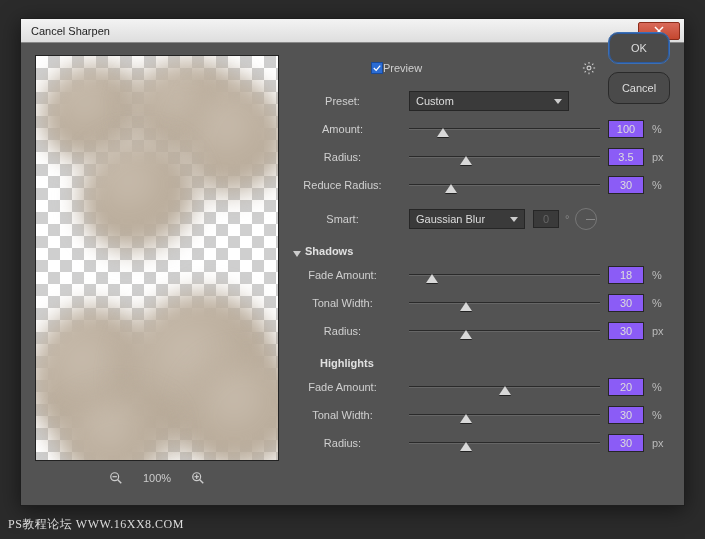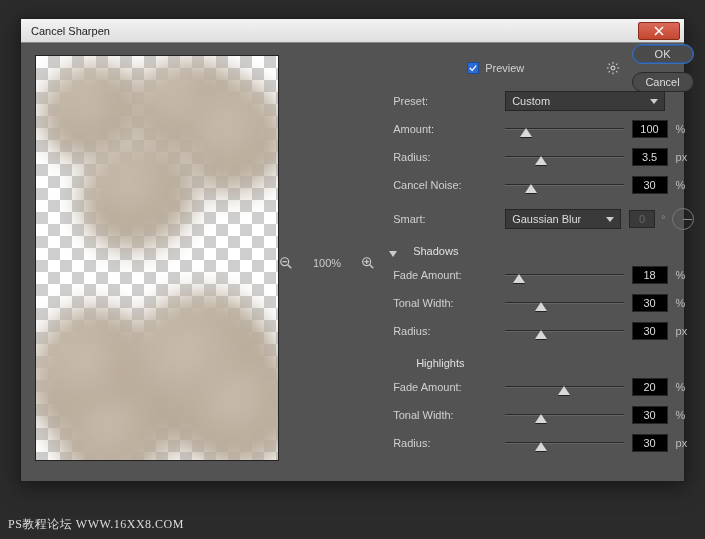--- a/index.html
+++ b/index.html
@@ -3,48 +3,48 @@
 <meta charset="utf-8">
 <style>
 * { box-sizing: border-box; margin: 0; padding: 0; font-family: "Segoe UI", Tahoma, sans-serif; font-size: 11px; }
 body { background: #2b2b2b; width: 705px; height: 539px; padding: 18px 20px; position: relative; }
 .dialog { background: #535353; border: 1px solid #1e1e1e; box-shadow: 0 4px 20px rgba(0,0,0,.5); }
 .titlebar { background: linear-gradient(#f3f3f3,#dedede); height: 24px; display: flex; align-items: center; padding: 0 4px 0 10px; border-bottom: 1px solid #888; }
 .titlebar .title { color: #222; flex: 1; }
 .close { width: 42px; height: 18px; background: linear-gradient(#d96a5a,#c4472f); border: 1px solid #8b2b1a; border-radius: 2px; display: flex; align-items: center; justify-content: center; }
 .close svg { width: 10px; height: 10px; }
 .content { display: flex; padding: 12px 14px 20px 14px; gap: 18px; color: #d0d0d0; }
-.preview-col { display: flex; align-items: center; }
+.preview-col { display: flex; flex-direction: column; align-items: center; }
 .canvas { width: 244px; height: 406px; background: #fff; border: 1px solid #222; position: relative; overflow: hidden;
   background-image:
     linear-gradient(45deg,#cfcfcf 25%,transparent 25%,transparent 75%,#cfcfcf 75%),
     linear-gradient(45deg,#cfcfcf 25%,transparent 25%,transparent 75%,#cfcfcf 75%);
   background-size: 24px 24px; background-position: 0 0, 12px 12px; }
 .blob { position:absolute; border-radius:50%; filter: blur(12px); background: radial-gradient(circle at 40% 35%, #c9bdae 0%, #b6a896 55%, rgba(182,168,150,0) 76%); }
 .zoombar { display:flex; align-items:center; gap: 20px; margin-top: 10px; }
 .zoombar .zoom { color:#ccc; }
 .mag { width:14px; height:14px; color:#ccc; }
 .controls { flex:1; display:flex; flex-direction:column; gap: 4px; padding-top: 2px; }
 .row { display:flex; align-items:center; height: 24px; }
-.lbl { width: 112px; text-align: left; padding-right: 21px; color:#d0d0d0; }
+.lbl { width: 112px; text-align: center; padding-right: 21px; color:#d0d0d0; }
 .slider-wrap { flex:1; display:flex; align-items:center; gap:8px; }
 .track { position:relative; flex:1; height: 14px; }
 .track .line { position:absolute; left:0; right:0; top:50%; height:2px; background:#3a3a3a; border-top:1px solid #2a2a2a; border-bottom:1px solid #666; transform:translateY(-50%); }
 .thumb { position:absolute; top:50%; width:0; height:0; transform:translate(-50%,-1px); border-left:6px solid transparent; border-right:6px solid transparent; border-bottom:9px solid #d8d8d8; filter: drop-shadow(0 1px 0 #222); cursor:pointer; }
-.valbox { width: 36px; height:18px; background:#000000; color:#ddd; border:1px solid #262626; text-align:center; line-height:16px; }
+.valbox { width: 36px; height:18px; background:#8b5cf6; color:#ddd; border:1px solid #262626; text-align:center; line-height:16px; }
 .unit { width:18px; color:#bbb; }
-.toprow { display:flex; align-items:center; gap:6px; padding-left: 74px; }
+.toprow { display:flex; align-items:center; padding-left: 74px; }
 .check { width:12px; height:12px; background:#2b6cd4; border:1px solid #1a4a98; display:flex; align-items:center; justify-content:center; }
 .check svg { width:8px; height:8px; }
-.section-hd { display:flex; align-items:flex-end; gap:16px; margin: 10px 0 2px -4px; color:#e0e0e0; font-weight:normal; }
+.section-hd { display:flex; align-items:flex-end; gap:4px; margin: 10px 0 2px -4px; color:#e0e0e0; font-weight:bold; }
 .tri { display:inline-block; width:0;height:0; border-left:4px solid transparent; border-right:4px solid transparent; border-top:6px solid #ccc; }
 .select { height:20px; background:#3a3a3a; border:1px solid #262626; color:#ddd; display:flex; align-items:center; justify-content:space-between; padding:8px 6px; }
 .select .chev { width:0;height:0;border-left:4px solid transparent;border-right:4px solid transparent;border-top:5px solid #ccc; }
 .btncol { display:flex; flex-direction:column; gap:8px; }
-.btn { width:62px; height:20px; background:#4a4a4a; border:1px solid #2a2a2a; color:#ddd; display:flex; align-items:center; justify-content:center; border-radius:10px; cursor:pointer;text-align:center; }
+.btn { width:62px; height:32px; background:#4a4a4a; border:1px solid #2a2a2a; color:#ddd; display:flex; align-items:center; justify-content:center; border-radius:10px; cursor:pointer;text-align:center; }
 .btn.primary { border:1px solid #3b6fb5; box-shadow: 0 0 0 1px #2b5aa0 inset; }
 .gear { width:14px;height:14px; color:#ccc; }
 .angwrap { display:flex; align-items:center; gap:6px; }
 .smallbox { width:26px; height:18px; background:#3a3a3a; border:1px solid #262626; color:#666; text-align:center; line-height:16px; }
 .angle-dial { width:22px;height:22px;border:1px solid #777;border-radius:50%; position:relative; }
 .angle-dial::after{content:"";position:absolute;left:50%;top:50%;width:9px;height:1px;background:#888;transform-origin:left center;}
 .watermark { position:absolute; left:8px; bottom:6px; color:#ddd; font-size:12px; letter-spacing:.5px; font-family: SimSun, serif; }
 .toprow2 { display:flex; align-items:center; }
 </style>
 </head>
@@ -145,21 +145,21 @@
             <div class="track">
               <div class="line"></div>
               <div class="thumb" style="left: 30%;"></div>
             </div>
         <div class="valbox">3.5</div>
             <span class="unit">px</span>
           </div>
         </div>
 
       <div class="row">
-          <span class="lbl">Cancel Noise:</span>
+          <span class="lbl">Reduce Radius:</span>
         <div class="slider-wrap">
             <div class="track">
               <div class="line"></div>
               <div class="thumb" style="left: 22%;"></div>
             </div>
         <div class="valbox">30</div>
             <span class="unit">%</span>
           </div>
         </div>
 

